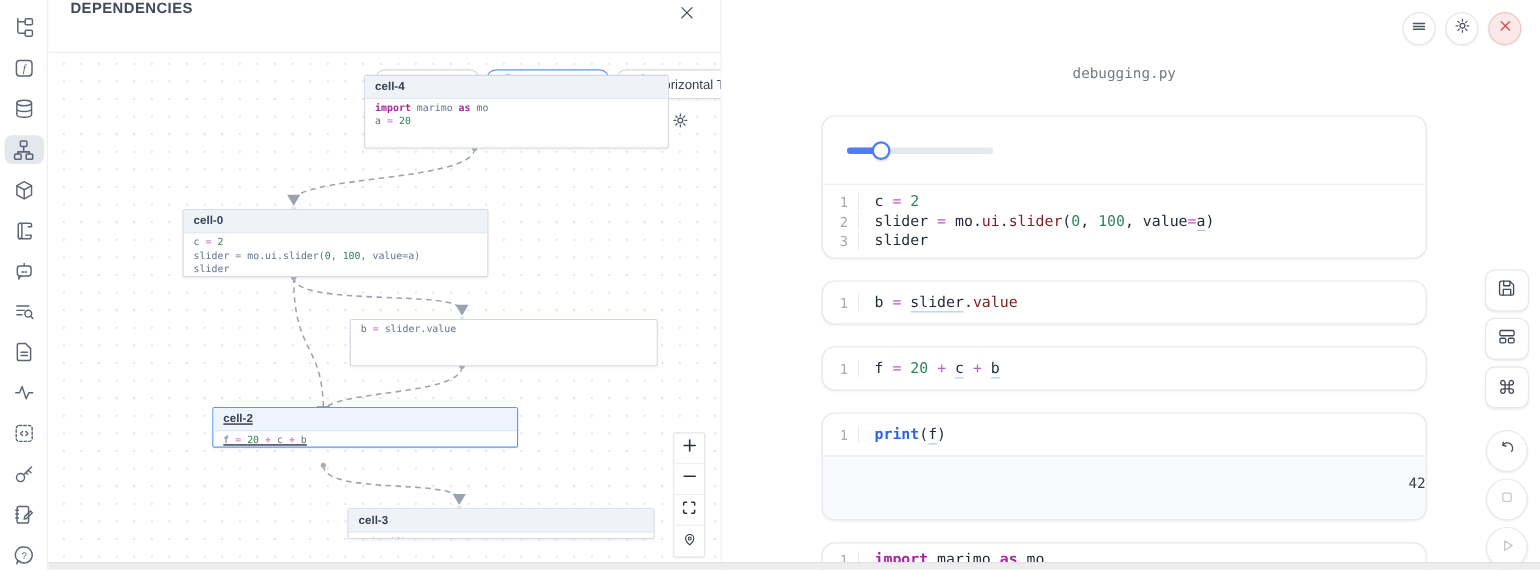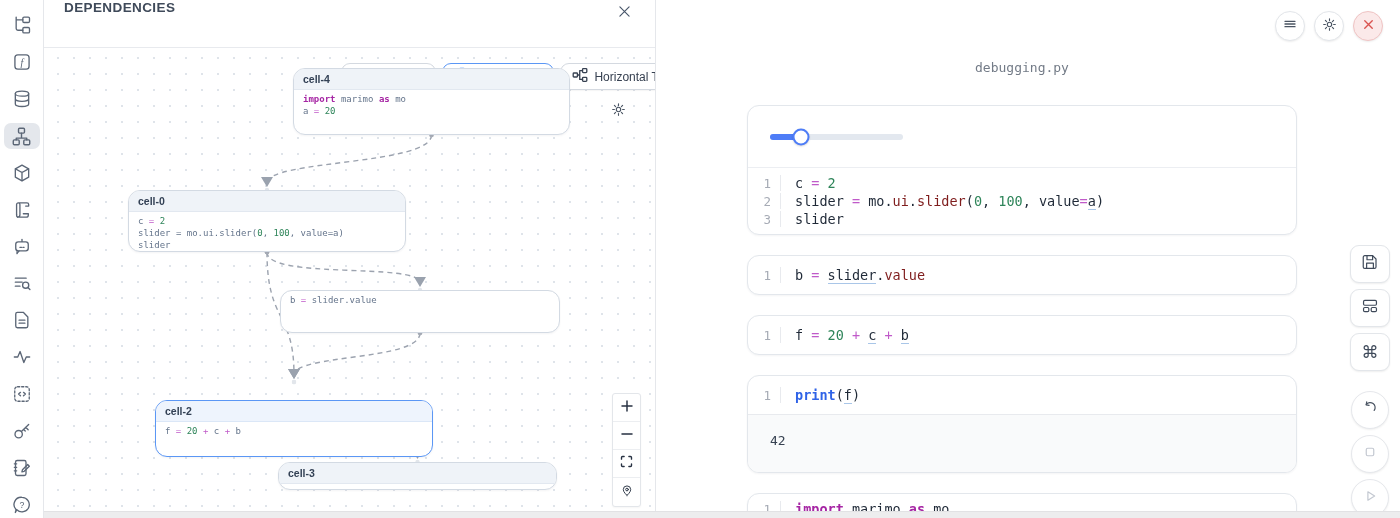--- a/index.html
+++ b/index.html
@@ -21,22 +21,22 @@
   .dep-header { height:48px; flex:0 0 48px; display:flex; align-items:flex-start;
     justify-content:space-between; padding:0 20px; border-bottom:1px solid #e8eaee; }
   .dep-title { font-size:13.5px; font-weight:bold; letter-spacing:.4px; color:#3f4a5a; }
   .dep-close { width:22px; height:22px; display:flex; align-items:center; justify-content:center;
     color:#475569; cursor:pointer; }
   .graph { position:relative; flex:1; background:#fff;
     background-image:radial-gradient(circle, #dfe4ea 1px, transparent 1.1px);
     background-size:16px 16px; background-position:6px 2px; overflow:hidden; }
   .edges { position:absolute; inset:0; }
 
-  .gnode { position:absolute; background:#fff; border:1px solid #d3dae3; border-radius:12px;
-    overflow:hidden; box-shadow:0 1px 2px rgba(30,41,59,.05); }
+  .gnode { position:absolute; background:#fff; border:1px solid #d3dae3; border-radius:2px;
+    overflow:hidden; box-shadow:0 1px 2px rgba(30,41,59,.05);margin-left:38px; }
   .gnode .ghead { height:21px; background:#eff3f8; border-bottom:1px solid #e2e8f0;
     display:flex; align-items:center; padding:0 9px; font-weight:bold; font-size:10.5px; color:#334155; }
   .gnode .gbody { display:flex; flex-direction:column; justify-content:space-evenly;
     padding:3px 9px; font-family:"DejaVu Sans Mono", monospace; font-size:9px; color:#64748b;
     white-space:pre; line-height:12px; }
   .gnode.selected { border:1.4px solid #5b97f5; }
   .gnode.selected .ghead { background:#eef4fd; border-bottom-color:#dbe7f7; }
 
   
   .gtoolbar { position:absolute; top:15px; left:297px; display:flex; gap:6px; }
@@ -76,21 +76,21 @@
   .sl-handle { position:absolute; top:50%; transform:translate(-50%,-50%); width:17px; height:17px;
     border-radius:50%; background:#fff; border:2px solid #4e7df7; box-shadow:0 1px 2px rgba(0,0,0,.15); }
   .code-sec { padding:6px 0; }
   .cline { display:flex; align-items:center; height:18px; font-family:"DejaVu Sans Mono", monospace;
     font-size:13.5px; }
   .lnum { width:32px; flex:0 0 32px; text-align:right; padding-right:9px; color:#a6abb5;
     font-size:12.5px; }
   .ccode { border-left:1px solid #e8eaee; padding-left:14px; white-space:pre; color:#1f2937; }
   .cell.single .code-sec { padding:10px 0; }
   .out-sec { background:#f9fafb; border-top:1px solid #e8eaee; padding:18px 0 24px 22px;
-    font-family:"DejaVu Sans Mono", monospace; font-size:13px; color:#374151; }
+    font-family:"DejaVu Sans Mono", monospace; font-size:13px; color:#374151;text-align:right; }
 
   
   .tk-kw  { color:#a626a4; font-weight:bold; }
   .tk-num { color:#2f855a; }
   .tk-op  { color:#c05ac9; }
   .tk-fn  { color:#7f1d1d;margin-top:32px; }
   .tk-fnb { color:#2f63e7; font-weight:bold; }
   .tk-pl  { color:inherit; }
   .tk-ref { color:inherit; border-bottom:1.6px solid #a9c6e8; }
   .gbody .tk-pl, .gbody .tk-ref { color:#64748b; border-bottom:none; }
@@ -326,21 +326,21 @@
           <div class="ghead">cell-4</div>
           <div class="gbody"><div class="gl"><span class="tk-kw">import</span><span class="tk-pl"> marimo </span><span class="tk-kw">as</span><span class="tk-pl"> mo</span></div><div class="gl"><span class="tk-pl">a </span><span class="tk-op">= </span><span class="tk-num">20</span></div></div>
         </div>
         <div class="gnode" style="left: 84px; top: 142px; width: 278px; height: 62px;">
           <div class="ghead">cell-0</div>
           <div class="gbody"><div class="gl"><span class="tk-pl">c </span><span class="tk-op">= </span><span class="tk-num">2</span></div><div class="gl"><span class="tk-pl">slider = mo.ui.slider(</span><span class="tk-num">0</span><span class="tk-pl">, </span><span class="tk-num">100</span><span class="tk-pl">, value=a)</span></div><div class="gl"><span class="tk-pl">slider</span></div></div>
         </div>
         <div class="gnode" style="left: 236px; top: 242px; width: 280px; height: 43px;">
           <div class="gbody"><div class="gl"><span class="tk-pl">b </span><span class="tk-op">= </span><span class="tk-pl">slider.value</span></div></div>
         </div>
-        <div class="gnode selected" style="left: 111px; top: 352px; width: 278px; height: 57px;">
+        <div class="gnode selected" style="left: 111px; top: 322px; width: 278px; height: 37px; text-decoration: underline;">
           <div class="ghead">cell-2</div>
           <div class="gbody"><div class="gl"><span class="tk-pl">f </span><span class="tk-op">= </span><span class="tk-num">20</span><span class="tk-pl"> </span><span class="tk-op">+</span><span class="tk-pl"> c </span><span class="tk-op">+</span><span class="tk-pl"> b</span></div></div>
         </div>
         <div class="gnode" style="left: 234px; top: 414px; width: 279px; height: 28px;">
           <div class="ghead">cell-3</div>
           <div class="gbody"><div class="gl"><span class="tk-pl">print(f)</span></div></div>
         </div>
       </div>
   </section>
 

